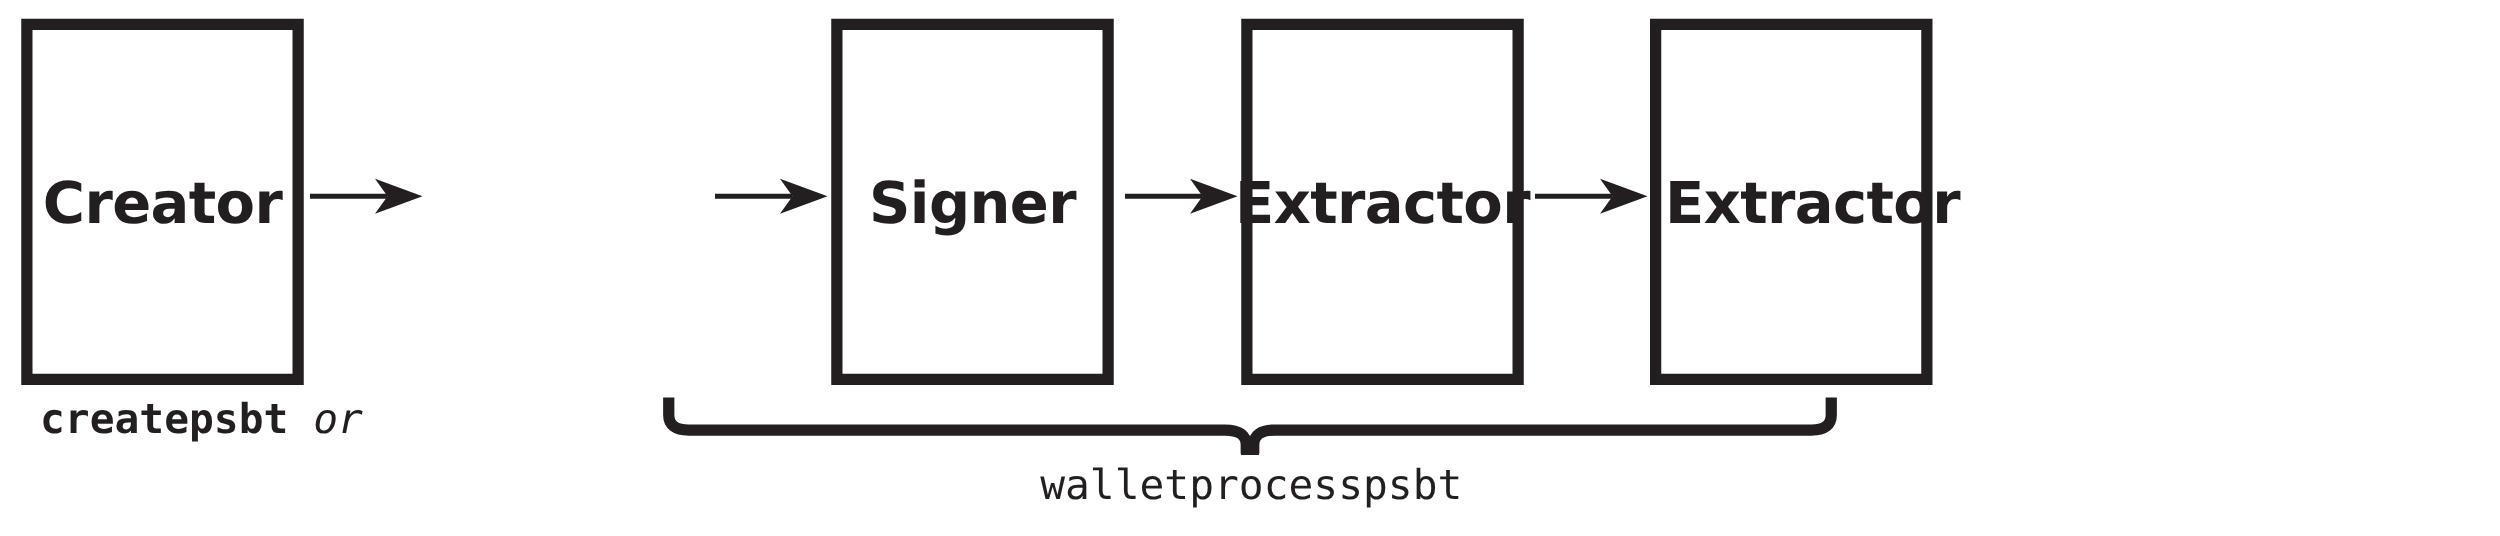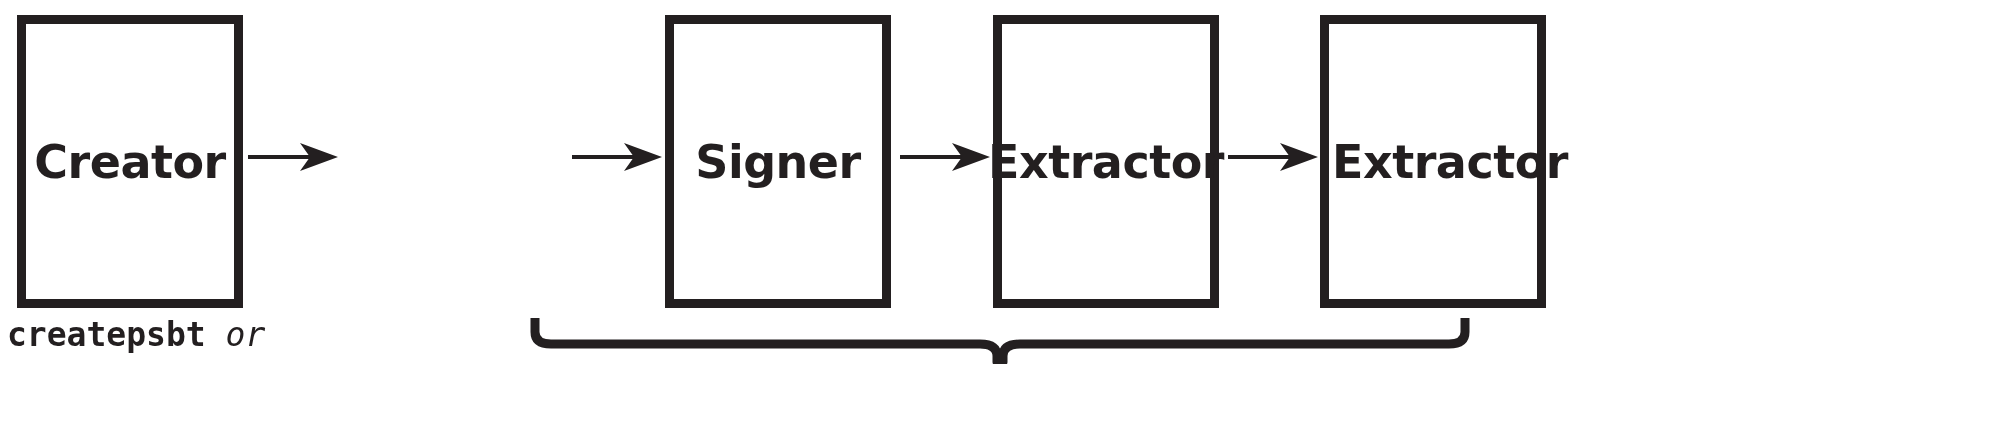--- a/index.html
+++ b/index.html
@@ -76,21 +76,21 @@
 
   
   .caption {
     position: absolute;
     font-family: "DejaVu Sans Mono", monospace;
     color: #231f20;
     white-space: nowrap;
     line-height: 1.18;
   }
   #caption-creator {
-    left: 7px;
+    left: 32px;
     top: 316px;
     font-size: 33px;
     font-weight: bold;
   }
   #caption-creator .kw-or {
     font-style: italic;
     font-weight: normal;
   }
   #caption-brace {
     left: 0px;
@@ -182,15 +182,18 @@
     </svg>
   </div>
 
   <div class="caption" id="caption-creator">
     <div>
       <span>createpsbt</span>
       <span class="kw-or">or</span>
     </div>
   </div>
 
+  <div class="caption" id="caption-brace">
+    <span class="inner">walletprocesspsbt</span>
+  </div>
 
 
 </div>
 
 </body></html>

